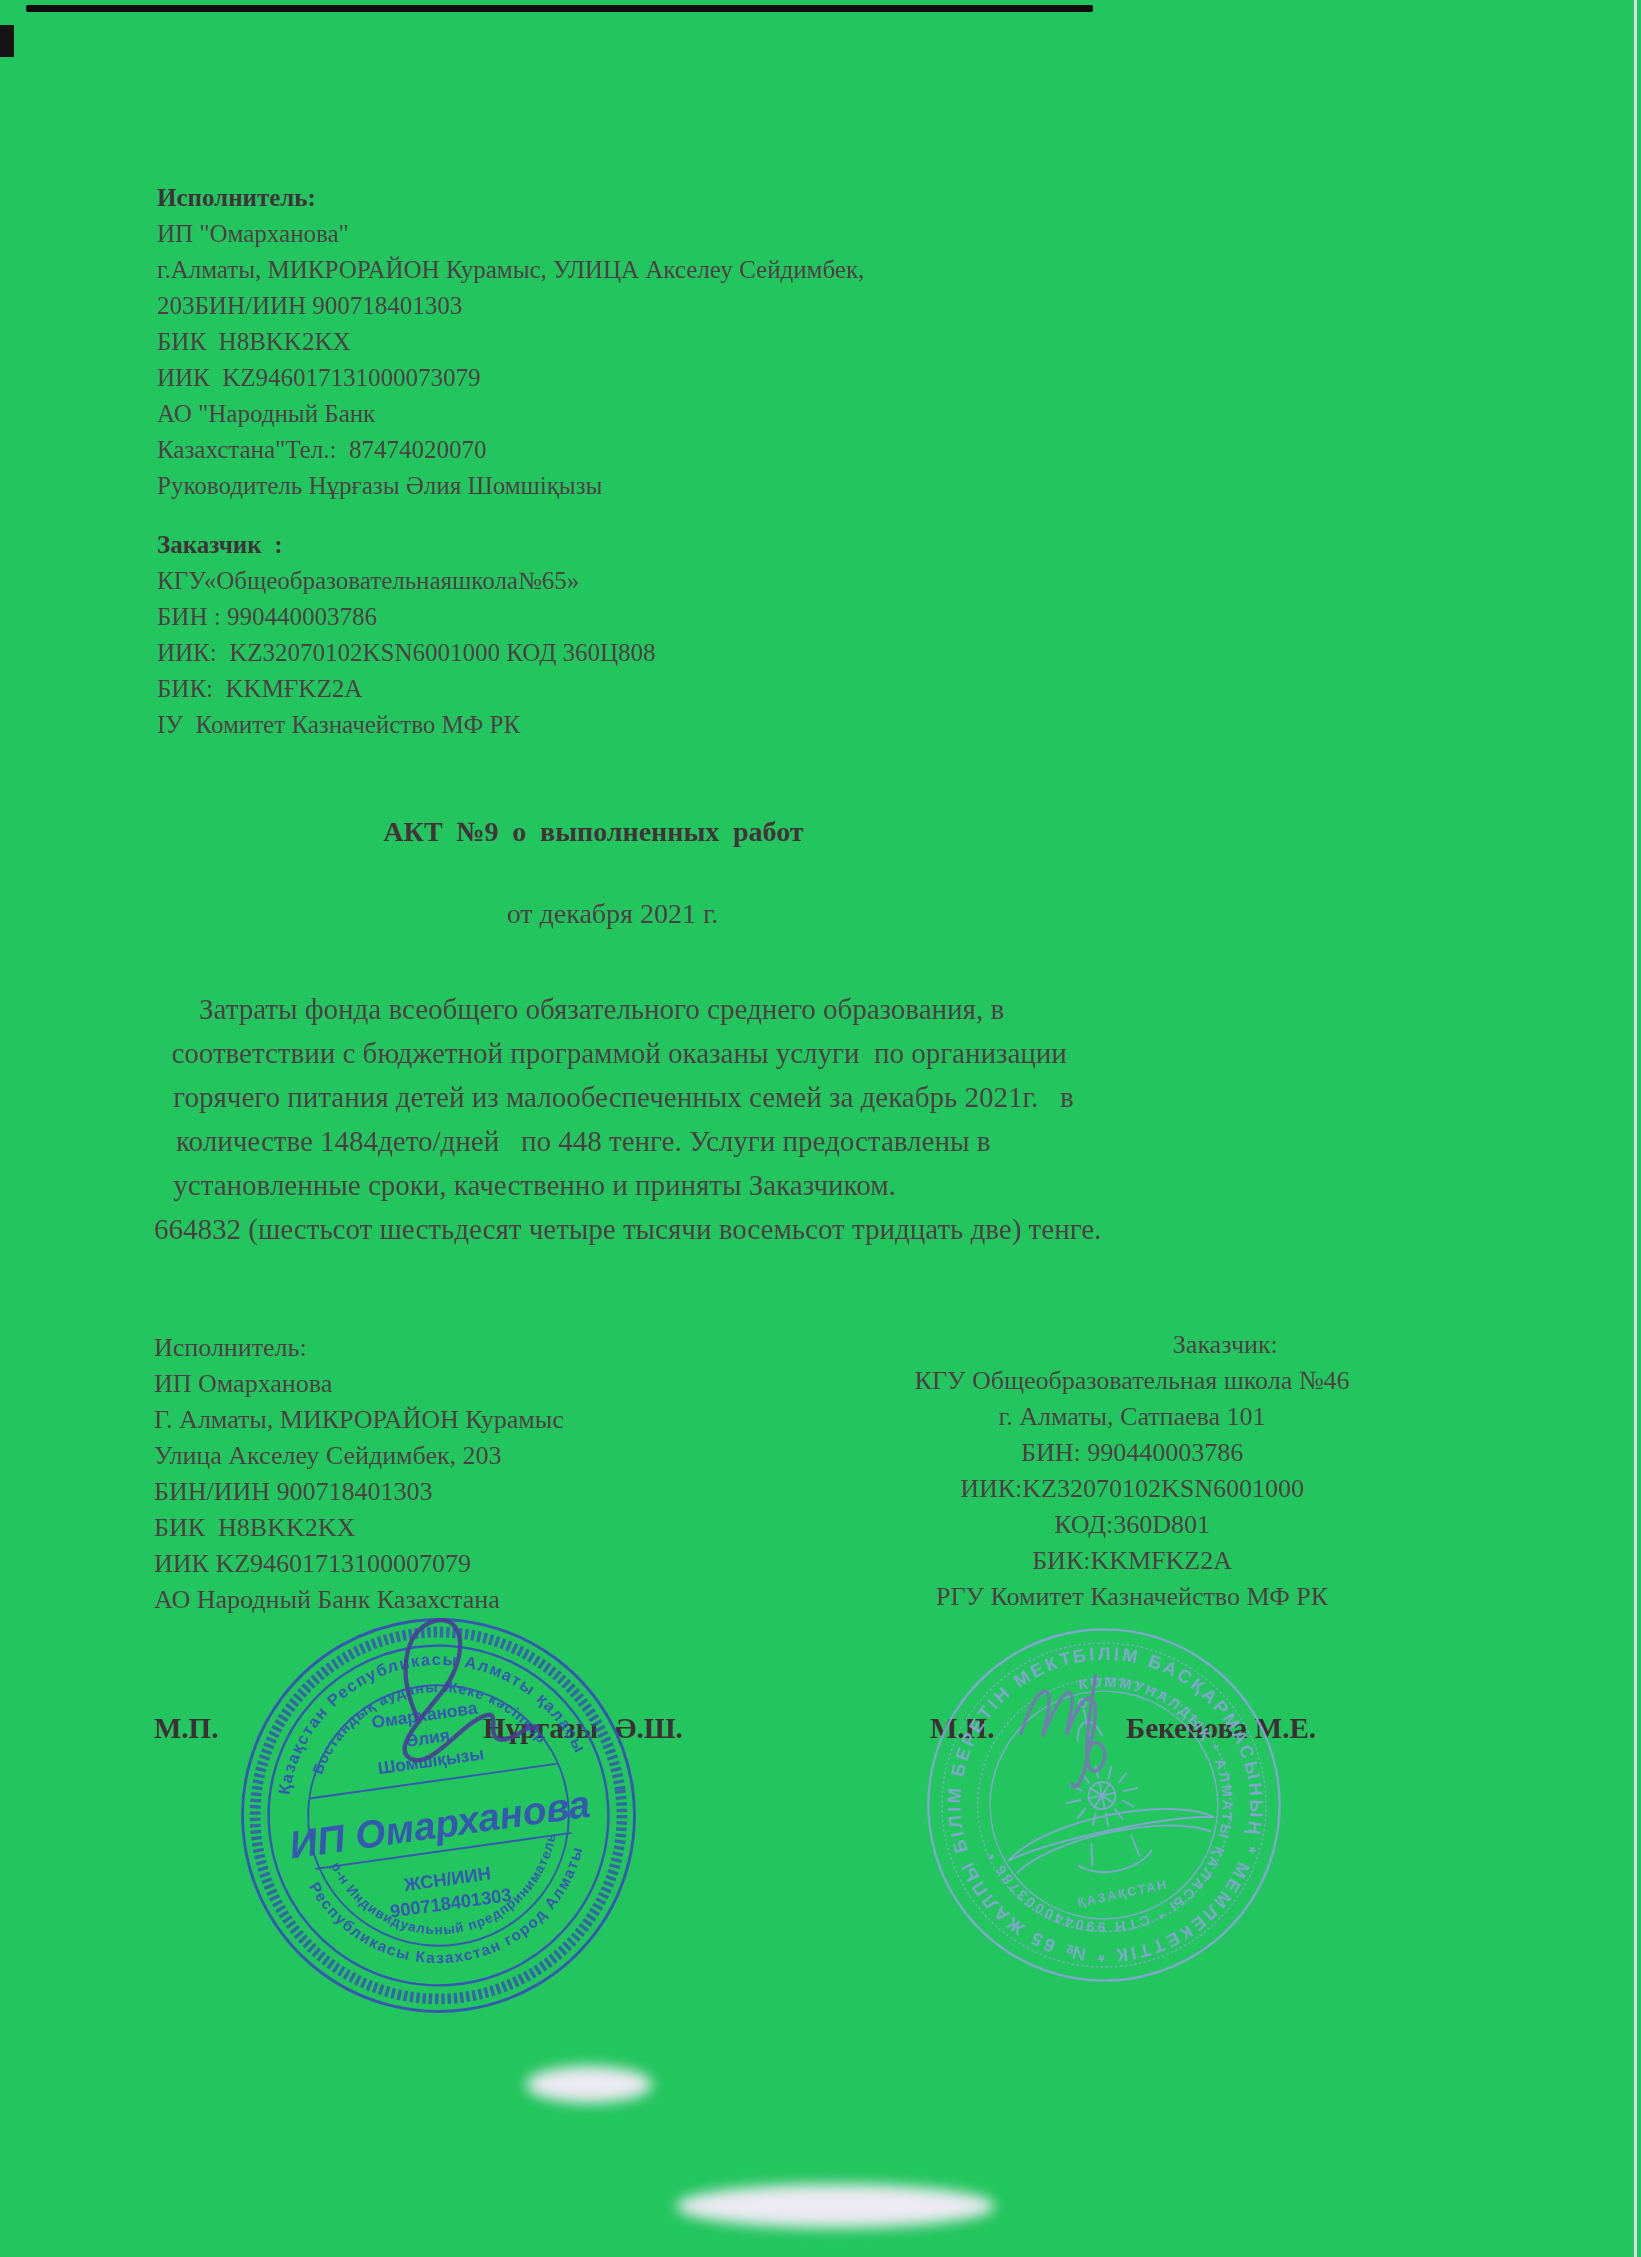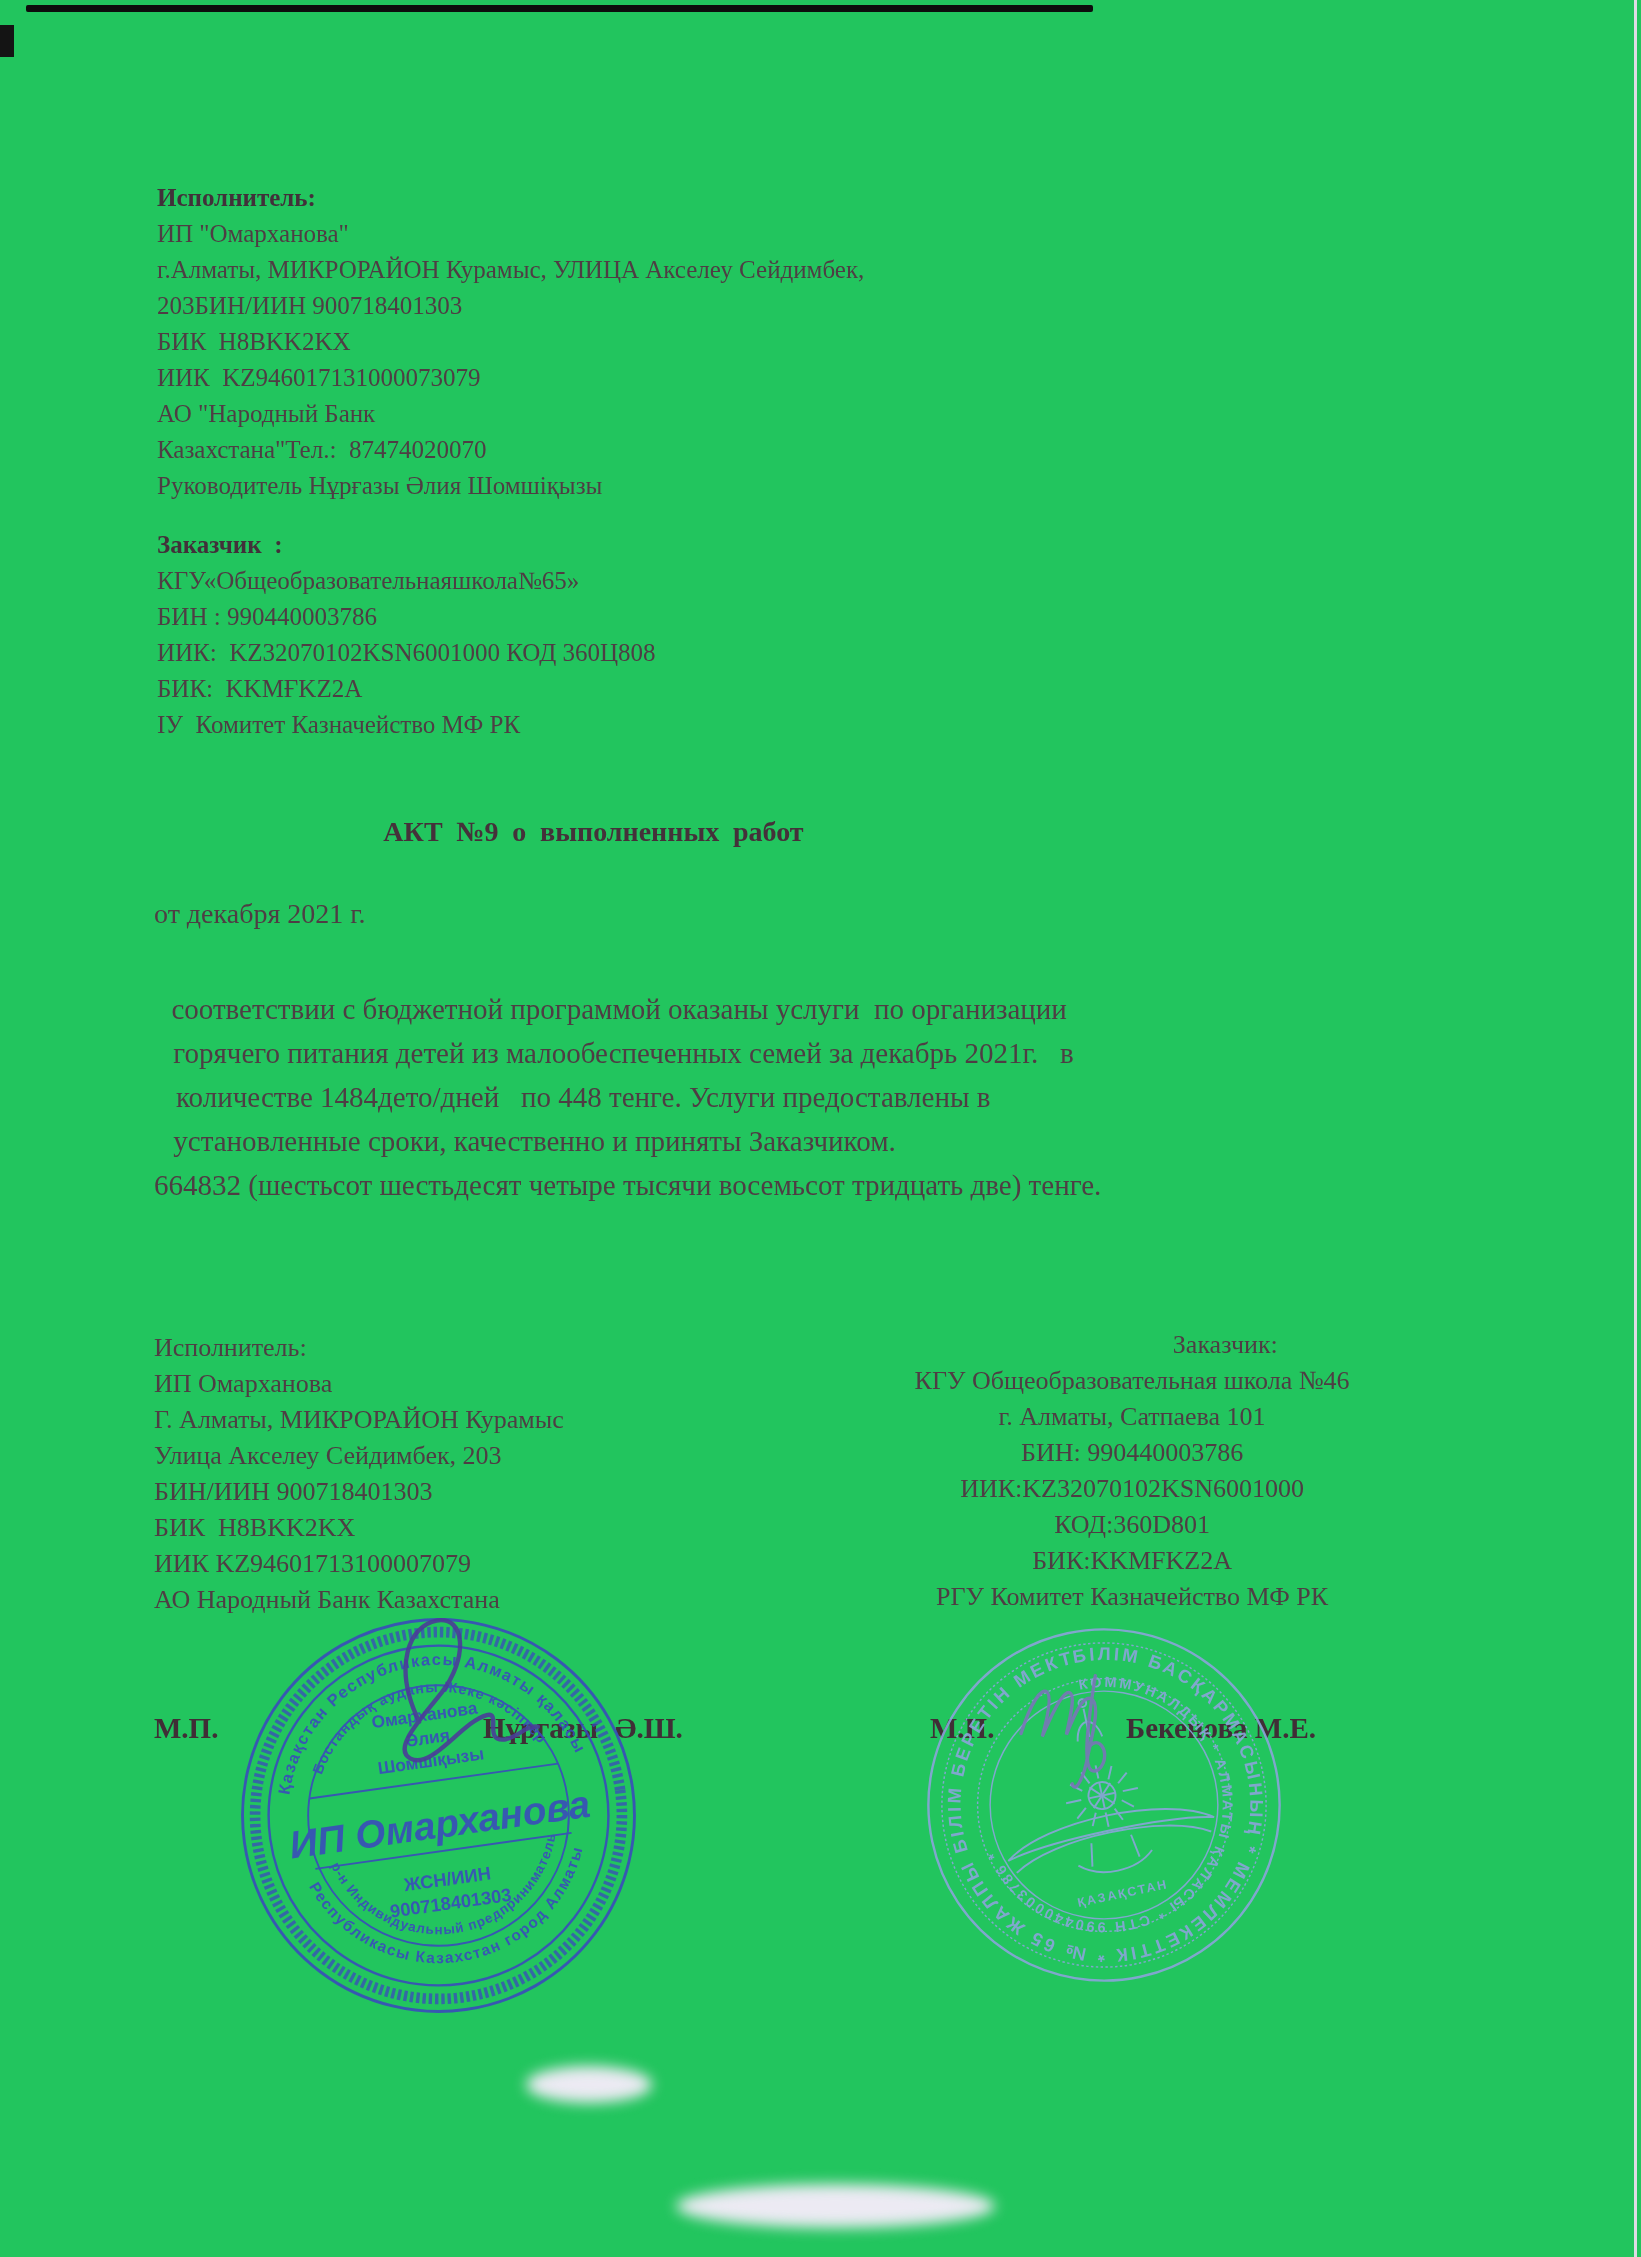--- a/index.html
+++ b/index.html
@@ -9,21 +9,21 @@
     font-family:"Liberation Serif","DejaVu Serif",serif;
     color:#4f3d44;
   }
   .line{white-space:pre-wrap;}
   .blk{position:absolute;}
   .blk-label{font-weight:bold;color:#42303a;}
   #executor-top{left:157px;top:180px;font-size:25px;line-height:36px;}
   #customer-top{left:157px;top:527px;font-size:25px;line-height:36px;}
   #act-title{left:154px;top:816px;width:879px;text-align:center;
              font-size:28px;font-weight:bold;color:#45313a;word-spacing:6.8px;}
-  #act-date{left:154px;top:898px;width:917px;text-align:left;font-size:28px;}
+  #act-date{left:154px;top:898px;width:917px;text-align:center;font-size:28px;}
   #body-par{left:154px;top:987px;width:1342px;font-size:29px;line-height:44px;}
   #col-left{left:154px;top:1330px;font-size:26px;line-height:36px;}
   #col-right{left:903px;top:1327px;font-size:26px;line-height:36px;text-align:center;}
   #col-right .line{padding-left:11.6px;}
   #col-right .blk-label{padding-left:198px;}
   .sig{position:absolute;top:1712px;font-size:29px;font-weight:bold;color:#402e36;}
   #sig-left-mp{left:154px;}
   #sig-left-name{left:483px;word-spacing:9.7px;}
   #sig-right-mp{left:930px;}
   #sig-right-name{left:1126px;}
@@ -67,20 +67,21 @@
     <div class="line">БИН : 990440003786</div>
     <div class="line">ИИК:  KZ32070102KSN6001000 КОД 360Ц808</div>
     <div class="line">БИК:  KKMҒKZ2A</div>
     <div class="line">ІУ  Комитет Казначейство МФ РК</div>
   </div>
 
   <div class="blk" id="act-title">АКТ №9   о  выполненных   работ</div>
   <div class="blk" id="act-date">от  декабря    2021 г.</div>
 
   <div class="blk" id="body-par">
+    <div class="line" style="padding-left:45px">Затраты фонда всеобщего обязательного среднего образования, в</div>
     <div class="line" style="padding-left:17.4px">соответствии с бюджетной программой оказаны услуги  по организации</div>
     <div class="line" style="padding-left:19.3px">горячего питания детей из малообеспеченных семей за декабрь 2021г.   в</div>
     <div class="line" style="padding-left:22px">количестве 1484дето/дней   по 448 тенге. Услуги предоставлены в</div>
     <div class="line" style="padding-left:19.3px">установленные сроки, качественно и приняты Заказчиком.</div>
     <div class="line" style="padding-left:0px">664832 (шестьсот шестьдесят четыре тысячи восемьсот тридцать две) тенге.</div>
   </div>
 
   <div class="blk" id="col-left">
     <div class="line">Исполнитель:</div>
     <div class="line">ИП Омарханова</div>

